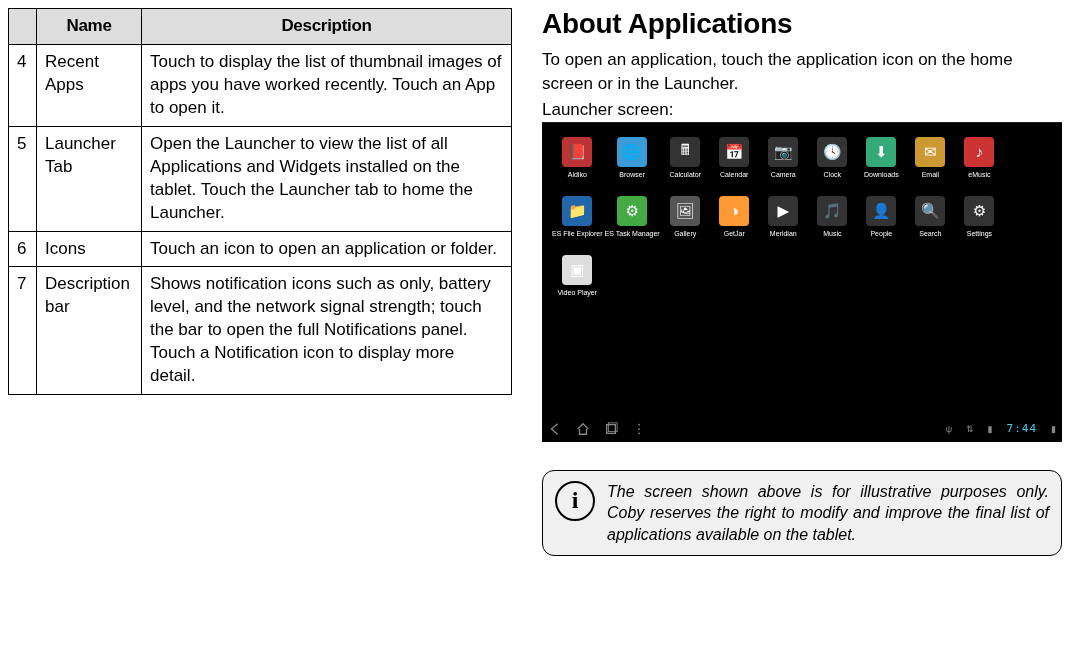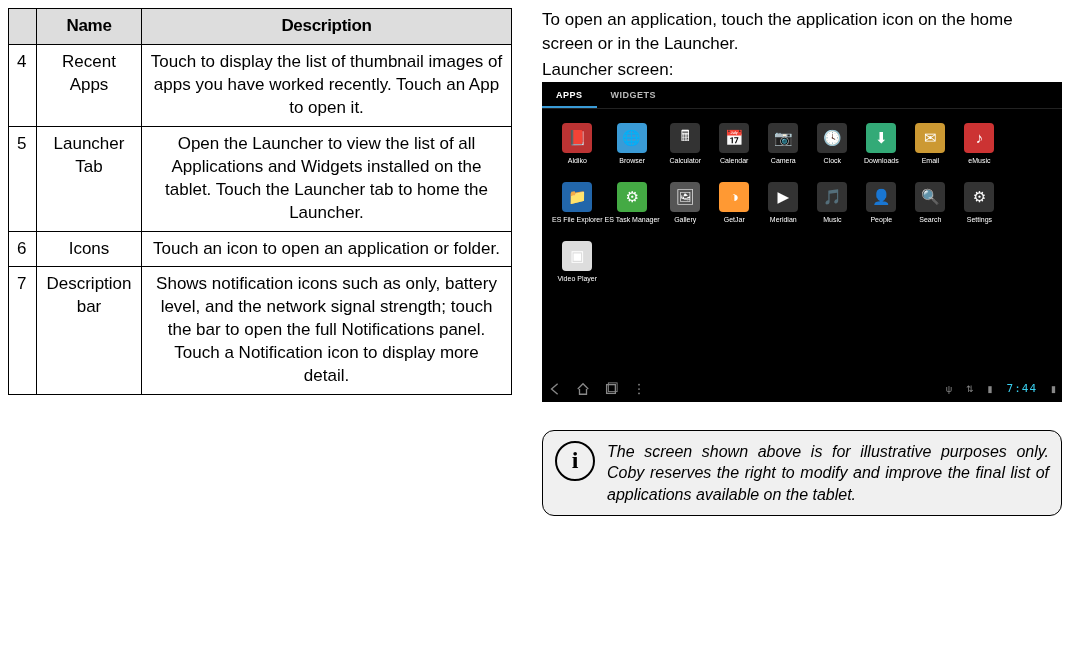--- a/index.html
+++ b/index.html
@@ -19,21 +19,21 @@
     }
     .left { width: 504px; }
     .right { width: 520px; }
     table {
       border-collapse: collapse;
       width: 100%;
     }
     th, td {
       border: 1px solid #000;
       padding: 6px 8px;
-      text-align: center;
+      text-align: left;
       vertical-align: top;
       font-size: 17px;
       line-height: 1.35;
     }
     th {
       background: #ddd;
       text-align: center;
       font-weight: 700;
       font-family: Arial, sans-serif;
       letter-spacing: -0.3px;
@@ -173,28 +173,25 @@
           <tr>
             <td class="num-col">7</td>
             <td class="name-col">Description bar</td>
             <td>Shows notification icons such as only, battery level, and the network signal strength; touch the bar to open the full Notifications panel. Touch a Notification icon to display more detail.</td>
           </tr>
         </tbody>
     </table>
   </div>
 
   <div class="right">
+    <h2>About Applications</h2>
     <div class="intro">To open an application, touch the application icon on the home screen or in the Launcher.</div>
     <div class="label">Launcher screen:</div>
 
     <div class="tablet">
-      <div class="tabs">
-        <div class="tab active">APPS</div>
-        <div class="tab">WIDGETS</div>
-      </div>
       <div class="tab-line"></div>
       <div class="apps-grid" id="apps-grid">
           <div class="app">
             <div class="app-icon" style="background:#b33">📕</div>
             <div class="app-label">Aldiko</div>
           </div>
           <div class="app">
             <div class="app-icon" style="background:#3a9bd6">🌐</div>
             <div class="app-label">Browser</div>
           </div>

